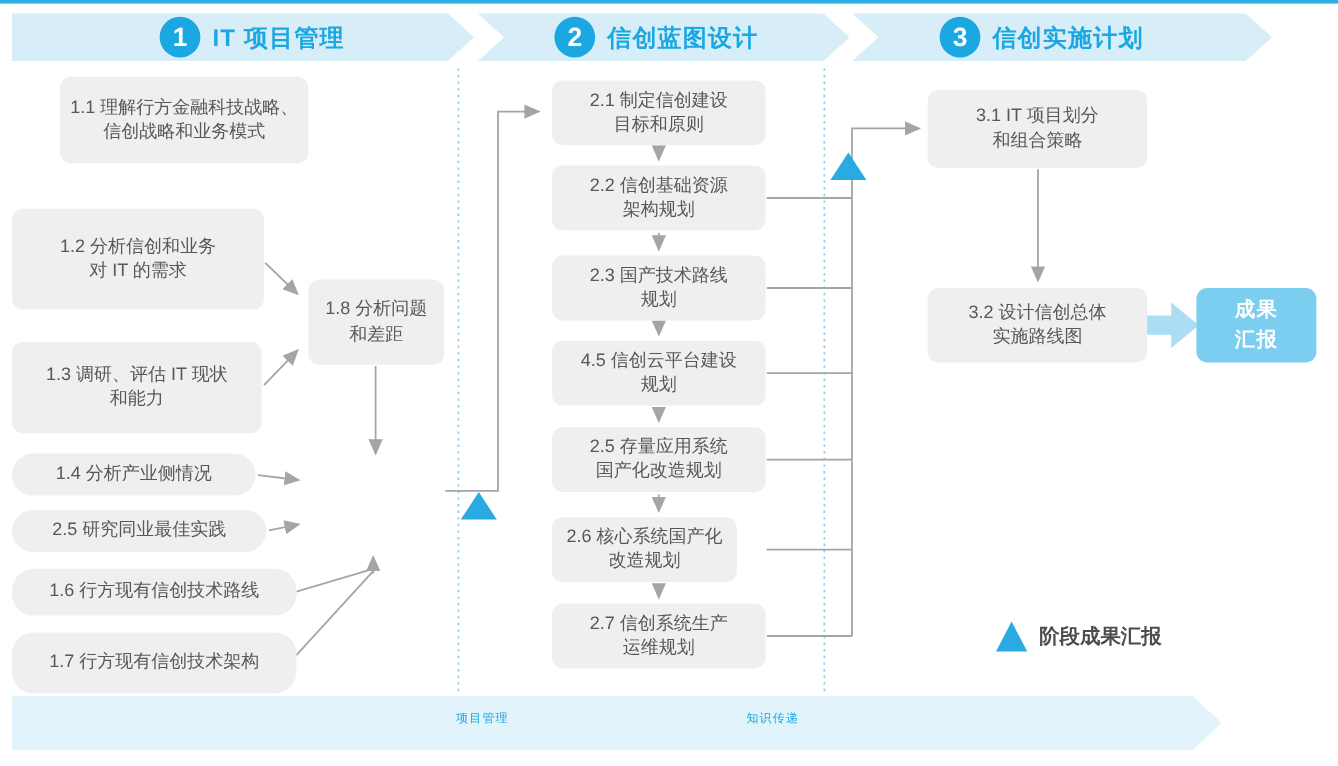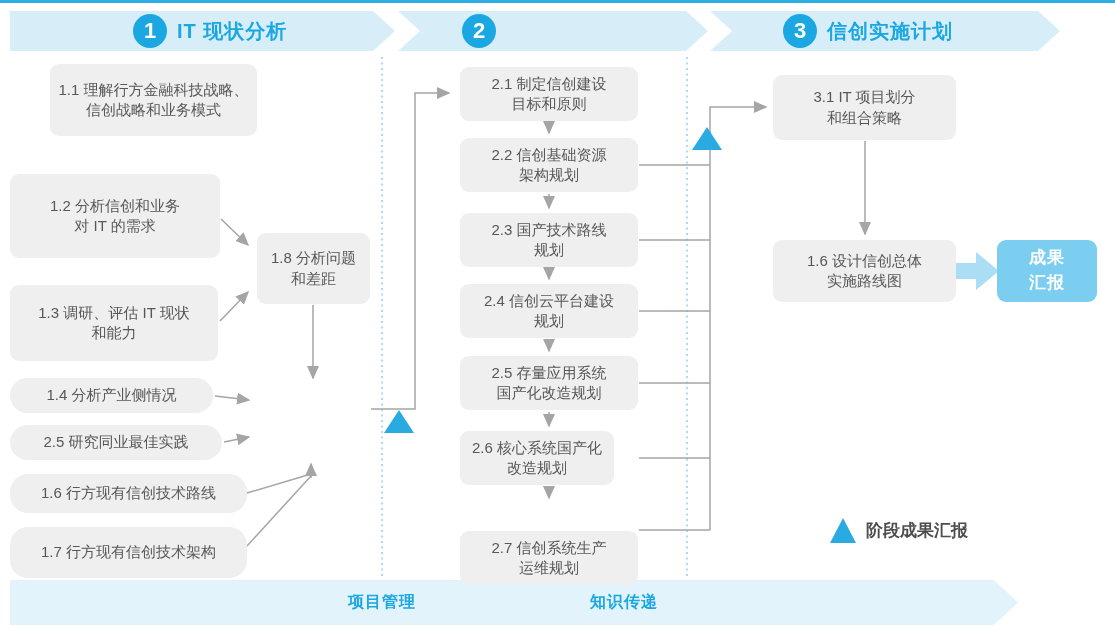--- a/index.html
+++ b/index.html
@@ -24,38 +24,39 @@
   .result{background:#7BCEEF;color:#ffffff;font-weight:bold;font-size:17px;line-height:1.45;
           letter-spacing:1px;}
 
   svg.connectors{position:absolute;left:0;top:0;z-index:2;}
 
   .legend-label{position:absolute;left:866px;top:519px;font-size:17px;font-weight:bold;color:#4D4D4D;z-index:4;}
 
   
   .bottom-bar{position:absolute;left:10px;top:580px;width:1008px;height:45px;background:#E2F3FB;
               clip-path:polygon(0 0,calc(100% - 24px) 0,100% 50%,calc(100% - 24px) 100%,0 100%);z-index:1;}
-  .lane-label{position:absolute;top:592px;font-size:16px;font-weight:bold;color:#1BA7E2;z-index:4;letter-spacing:1px;}
+  .lane-label{position:absolute;top:592px;font-size:10px;font-weight:normal;color:#1BA7E2;z-index:4;letter-spacing:1px;margin-left:32px;}
 </style>
 </head>
 <body>
 
 <div class="stage">
   <div class="topline"></div>
 
   <div class="banner first" style="left:10px;width:385px;"></div>
   <div class="banner mid" style="left:398px;width:310px;"></div>
   <div class="banner mid" style="left:710px;width:350px;"></div>
 
   <div class="phase-header" style="left:133px;">
     <div class="phase-num">1</div>
-    <div class="phase-title">IT 现状分析</div>
+    <div class="phase-title">IT 项目管理</div>
   </div>
   <div class="phase-header" style="left:462px;">
     <div class="phase-num">2</div>
+    <div class="phase-title">信创蓝图设计</div>
   </div>
   <div class="phase-header" style="left:783px;">
     <div class="phase-num">3</div>
     <div class="phase-title">信创实施计划</div>
   </div>
 
   <svg class="connectors" width="1115" height="638" viewBox="0 0 1115 638">
     <defs>
       <marker id="ah" markerWidth="10" markerHeight="8" refX="8" refY="4" orient="auto">
         <path d="M0,0 L9,4 L0,8 Z" fill="#A5A5A5"></path>
@@ -115,32 +116,32 @@
   <div class="box pill" style="left:10px;top:527px;width:237px;height:51px;">1.7 行方现有信创技术架构</div>
   <div class="box" style="left:257px;top:233px;width:113px;height:71px;">1.8 分析问题
 和差距</div>
 
   <div class="box" style="left:460px;top:67px;width:178px;height:54px;">2.1 制定信创建设
 目标和原则</div>
   <div class="box" style="left:460px;top:138px;width:178px;height:54px;">2.2 信创基础资源
 架构规划</div>
   <div class="box" style="left:460px;top:213px;width:178px;height:54px;">2.3 国产技术路线
 规划</div>
-  <div class="box" style="left:460px;top:284px;width:178px;height:54px;">2.4 信创云平台建设
+  <div class="box" style="left:460px;top:284px;width:178px;height:54px;">4.5 信创云平台建设
 规划</div>
   <div class="box" style="left:460px;top:356px;width:178px;height:54px;">2.5 存量应用系统
 国产化改造规划</div>
   <div class="box" style="left:460px;top:431px;width:154px;height:54px;">2.6 核心系统国产化
 改造规划</div>
-  <div class="box" style="left:460px;top:503px;width:178px;height:54px;margin-top:28px;">2.7 信创系统生产
+  <div class="box" style="left:460px;top:503px;width:178px;height:54px;">2.7 信创系统生产
 运维规划</div>
 
   <div class="box" style="left:773px;top:75px;width:183px;height:65px;">3.1 IT 项目划分
 和组合策略</div>
-  <div class="box" style="left:773px;top:240px;width:183px;height:62px;">1.6 设计信创总体
+  <div class="box" style="left:773px;top:240px;width:183px;height:62px;">3.2 设计信创总体
 实施路线图</div>
   <div class="box result" style="left:997px;top:240px;width:100px;height:62px;">成果
 汇报</div>
 
   <div class="legend-label">阶段成果汇报</div>
 
   <div class="bottom-bar"></div>
   <span class="lane-label" style="left:348px;">项目管理</span>
   <span class="lane-label" style="left:590px;">知识传递</span>
 </div>

